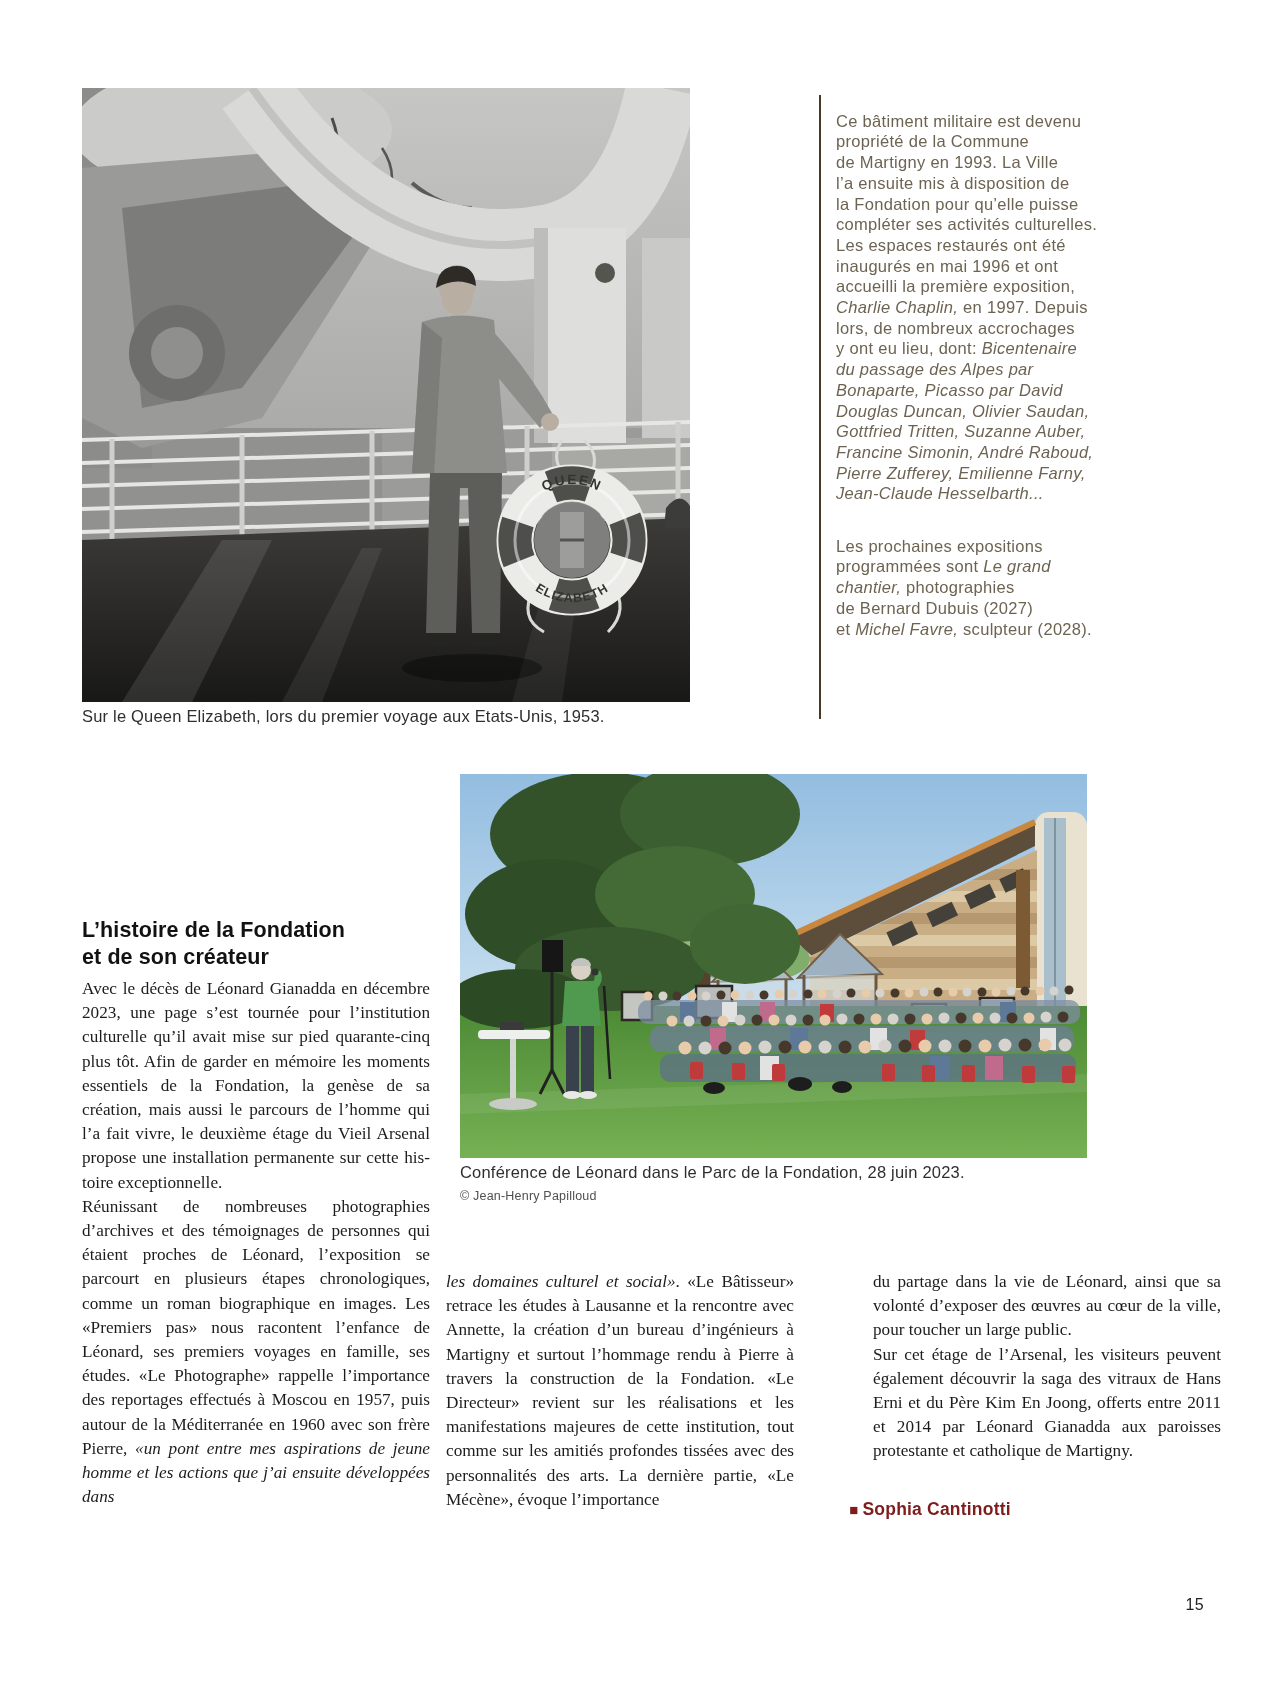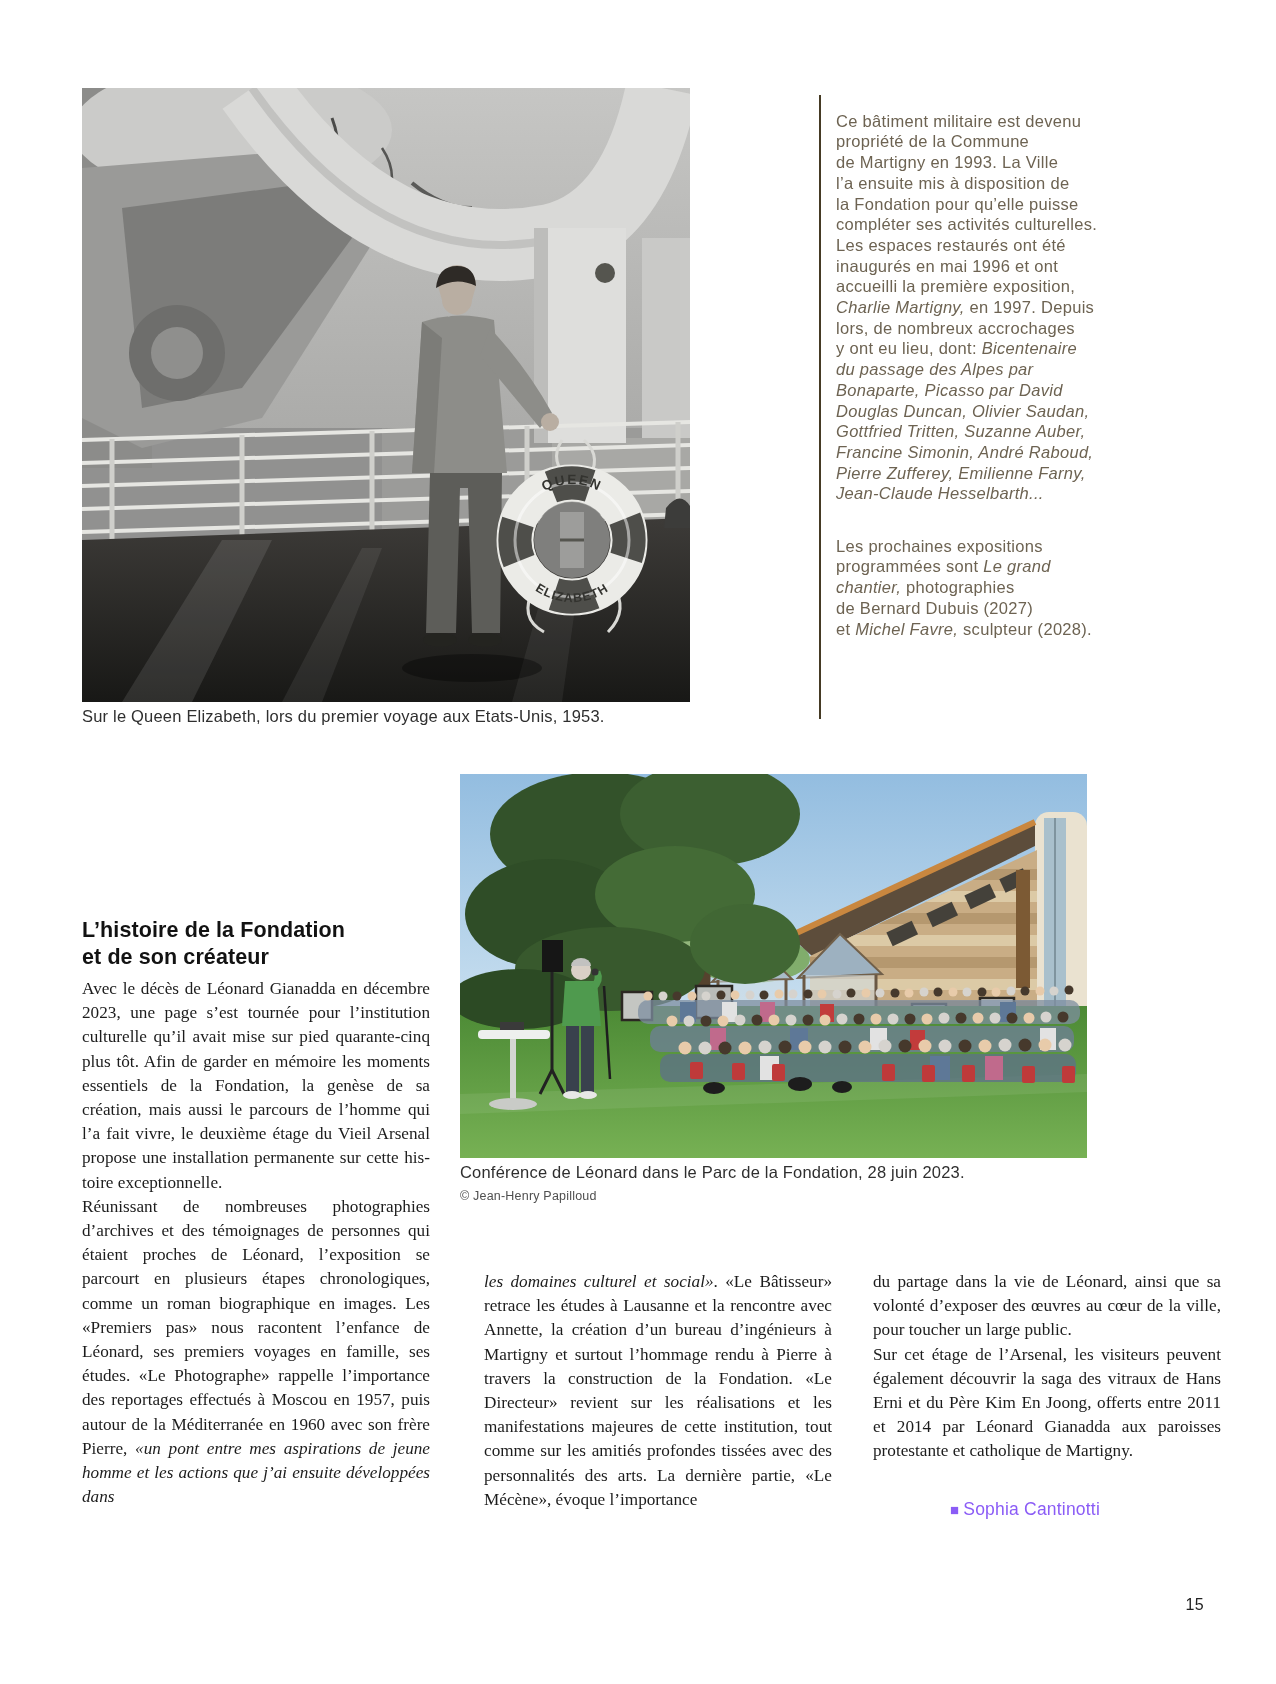--- a/index.html
+++ b/index.html
@@ -20,25 +20,25 @@
            font-size:16.5px;line-height:20.7px;letter-spacing:.3px;white-space:pre-line;}
   .sidebar p{margin:0 0 11px 0;}
   .arrow{color:#3f3322;font-size:14px;letter-spacing:0;}
   
   .heading{position:absolute;left:82px;top:917px;width:360px;color:#121212;
            font-weight:bold;font-size:21.5px;line-height:27px;white-space:pre-line;letter-spacing:.1px;}
   .col{position:absolute;width:348px;color:#1c1c1c;
        font-family:"Liberation Serif",serif;font-size:17.2px;line-height:24.2px;
        text-align:justify;white-space:pre-line;}
   .col1{left:82px;top:977px;}
-  .col2{left:484px;top:1270px;}
+  .col2{left:446px;top:1270px;}
   .col3{left:873px;top:1270px;}
   .it{font-style:italic;}
-  .byline{position:absolute;left:760px;top:1499px;width:340px;text-align:right;
-          color:#8b5cf6;font-weight:normal;font-size:17.5px;letter-spacing:.2px;}
+  .byline{position:absolute;left:760px;top:1499px;width:340px;text-align:center;
+          color:#7f1d1d;font-weight:bold;font-size:17.5px;letter-spacing:.2px;}
   .byline .sq{font-size:15px;margin-right:4px;}
   .pagenum{position:absolute;left:1146px;top:1596px;width:58px;text-align:right;
            color:#222;font-size:16px;font-weight:500;letter-spacing:.3px;}
 </style>
 </head>
 <body>
 
 <div class="page">
 
   <div class="photo1">
@@ -149,21 +149,21 @@
   <div class="sidebar">
     <p><span>Ce bâtiment militaire est devenu
 propriété de la Commune
 de Martigny en 1993. La Ville
 l’a ensuite mis à disposition de
 la Fondation pour qu’elle puisse
 compléter ses activités culturelles.
 Les espaces restaurés ont été
 inaugurés en mai 1996 et ont
 accueilli la première exposition,
-</span><span class="it">Charlie Martigny,</span><span> en 1997. Depuis
+</span><span class="it">Charlie Chaplin,</span><span> en 1997. Depuis
 lors, de nombreux accrochages
 y ont eu lieu, dont: </span><span class="it">Bicentenaire
 du passage des Alpes par
 Bonaparte, Picasso par David
 Douglas Duncan, Olivier Saudan,
 Gottfried Tritten, Suzanne Auber,
 Francine Simonin, André Raboud,
 Pierre Zufferey, Emilienne Farny,
 Jean-Claude Hesselbarth...</span></p>
     <p><span>Les prochaines expositions

